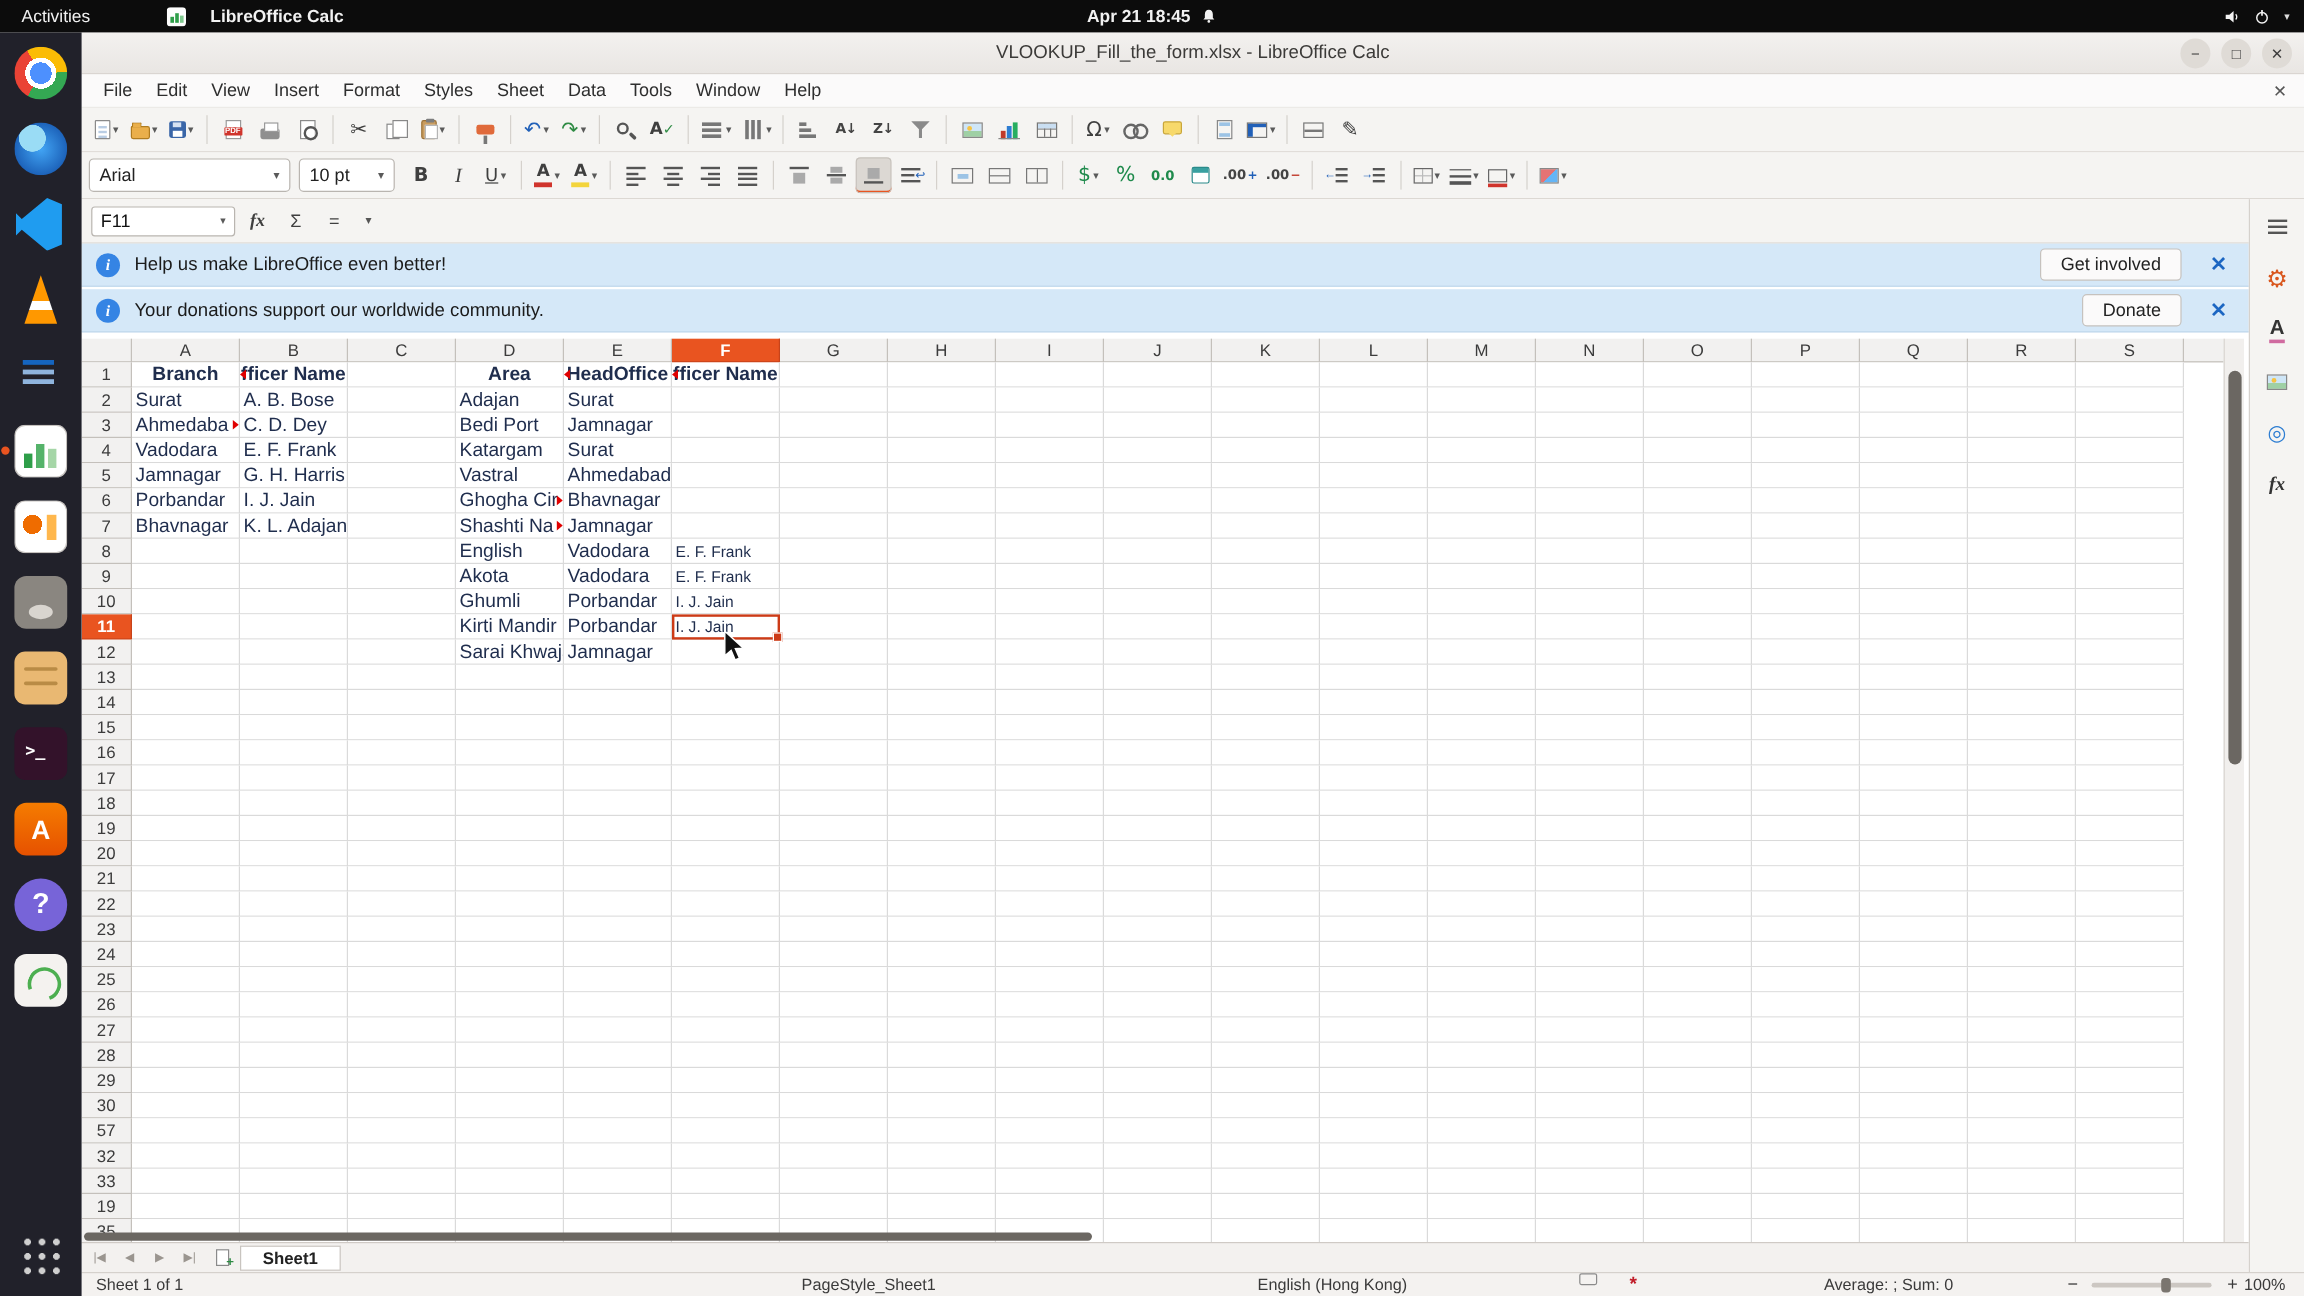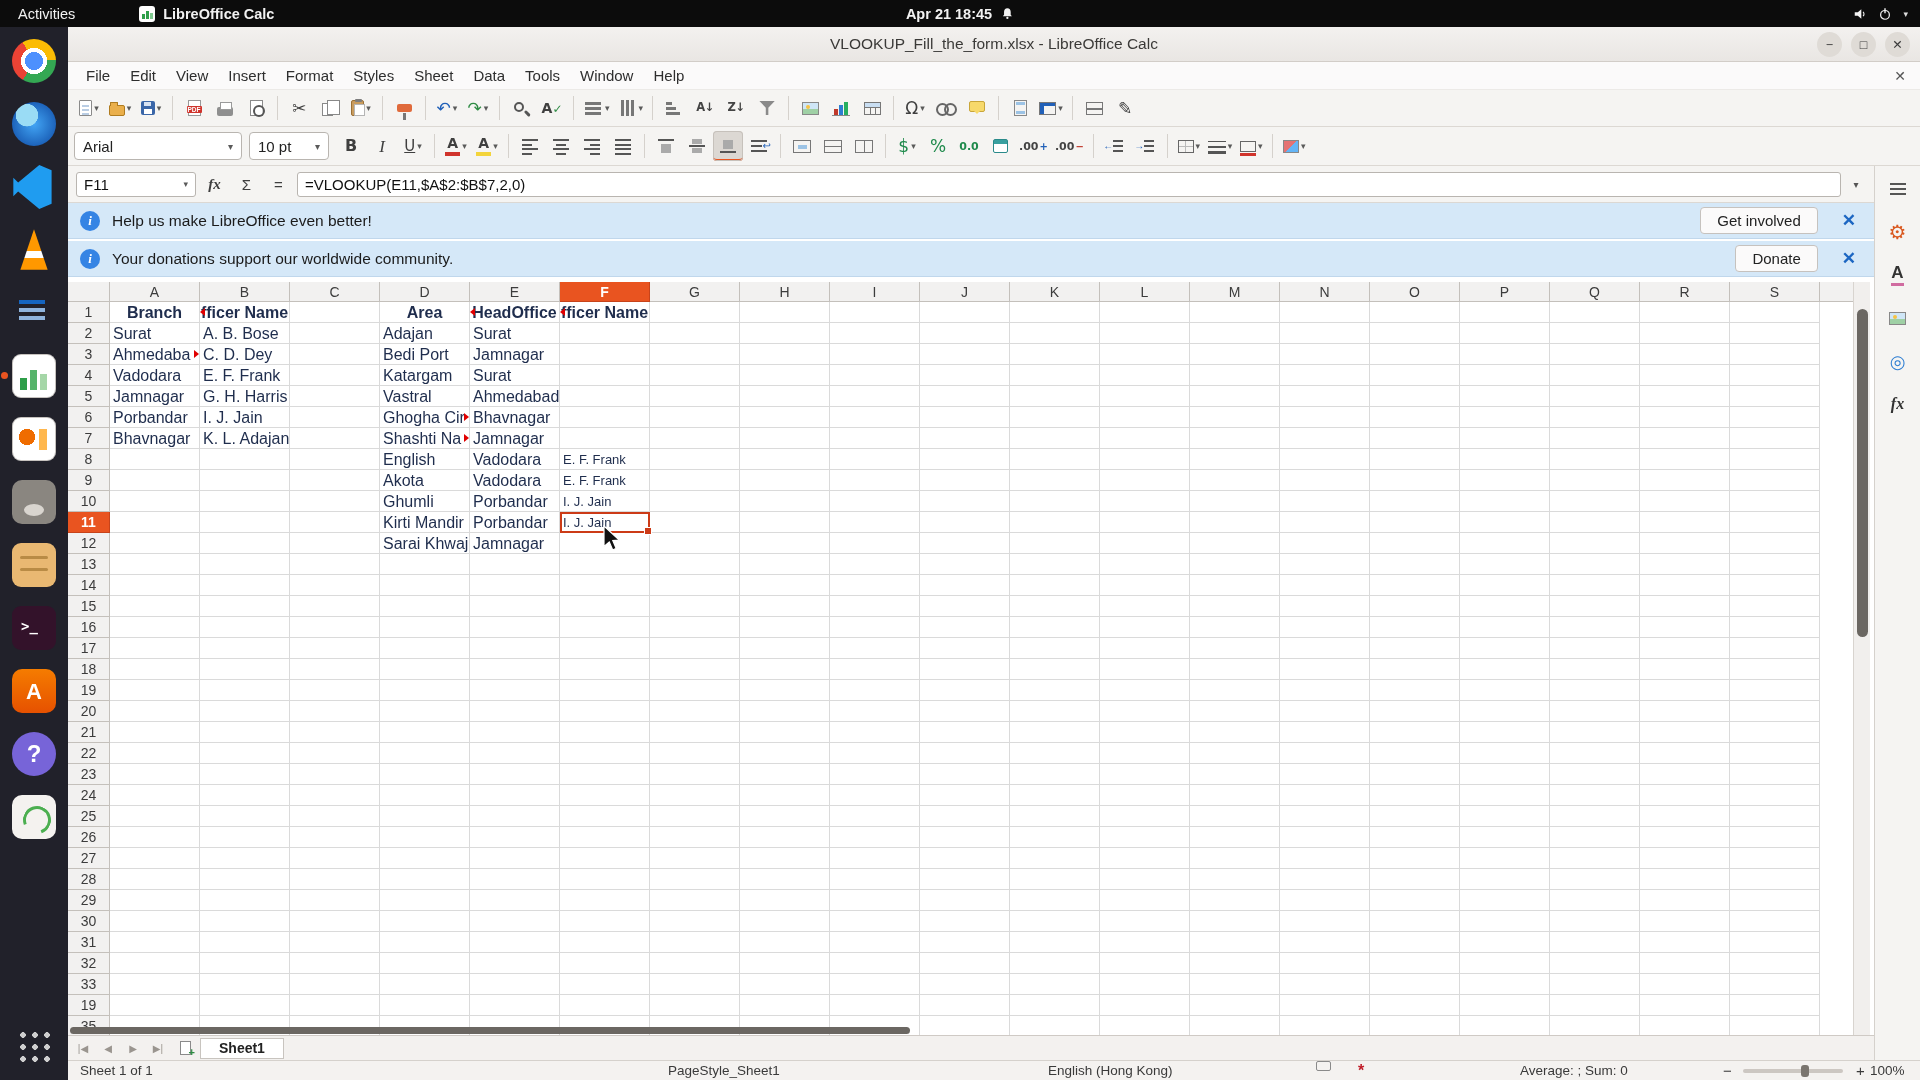--- a/index.html
+++ b/index.html
@@ -2,21 +2,21 @@
 <html><head>
 <meta charset="utf-8">
 <style>
   * { box-sizing: border-box; margin: 0; padding: 0; }
   html,body { width:1920px; height:1080px; overflow:hidden; }
   body { font-family:"Liberation Sans", sans-serif; background:#fff; position:relative; }
 
   
   .topbar { position:absolute; left:0; top:0; width:1920px; height:27px; background:#0c0c0c; color:#f2f2f2; display:flex; align-items:center; font-size:14.5px; z-index:60; }
   .tb-activities { padding:0 18px; height:100%; display:flex; align-items:center; }
-  .tb-app { display:flex; align-items:center; gap:8px; margin-left:46px; font-weight:600; }
+  .tb-app { display:flex; align-items:center; gap:20px; margin-left:46px; font-weight:600; }
   .tb-appicon { width:16px; height:16px; border-radius:3px; background:
       linear-gradient(#2e9e49,#2e9e49) 3px 8px/3px 5px no-repeat,
       linear-gradient(#2e9e49,#2e9e49) 7px 5px/3px 8px no-repeat,
       linear-gradient(#7fc98f,#7fc98f) 11px 7px/3px 6px no-repeat,#fdfdfd; }
   .tb-clock { position:absolute; left:50%; top:0; height:27px; transform:translateX(-50%); display:flex; align-items:center; gap:9px; font-weight:600; }
   .tb-tray { position:absolute; right:12px; top:0; height:27px; display:flex; align-items:center; gap:11px; }
   .tb-caret { font-size:9px; color:#ddd; }
 
   
   .dock { position:absolute; left:0; top:27px; width:68px; height:1053px; background:#21212a; display:flex; flex-direction:column; align-items:center; padding-top:10px; gap:15px; z-index:55; }
@@ -550,23 +550,20 @@
   </div>
 
   <div class="fbar">
     <div class="namebox">
       <span>F11</span>
       <span class="dd">▾</span>
     </div>
     <span class="fb-btn fb-fx">fx</span>
     <span class="fb-btn">Σ</span>
     <span class="fb-btn">=</span>
-    <div class="formula-input">
-      <span>=VLOOKUP(E11,$A$2:$B$7,2,0)</span>
-    </div>
     <span class="fb-expand">▾</span>
   </div>
 
   <div class="banner banner1">
     <span class="info-ic">i</span>
     <span>Help us make LibreOffice even better!</span>
     <span class="spacer"></span>
     <span class="banner-btn">Get involved</span>
     <span class="banner-x">✕</span>
   </div>
@@ -1193,21 +1190,21 @@
         <div class="cell"></div>
         <div class="cell"></div>
         <div class="cell"></div>
         <div class="cell"></div>
         <div class="cell"></div>
         <div class="cell"></div>
         <div class="cell"></div>
         <div class="cell"></div>
         <div class="cell"></div>
         <div class="cell"></div>
-        <div class="hcell">31</div>
+        <div class="hcell">57</div>
         <div class="cell"></div>
         <div class="cell"></div>
         <div class="cell"></div>
         <div class="cell"></div>
         <div class="cell"></div>
         <div class="cell"></div>
         <div class="cell"></div>
         <div class="cell"></div>
         <div class="cell"></div>
         <div class="cell"></div>

